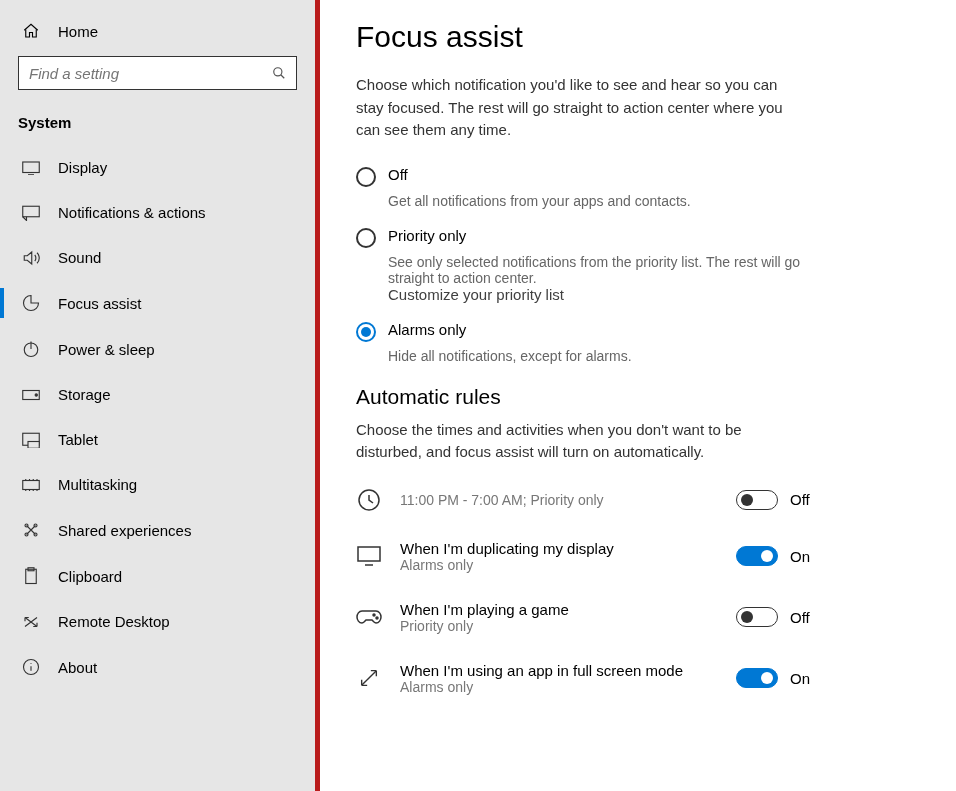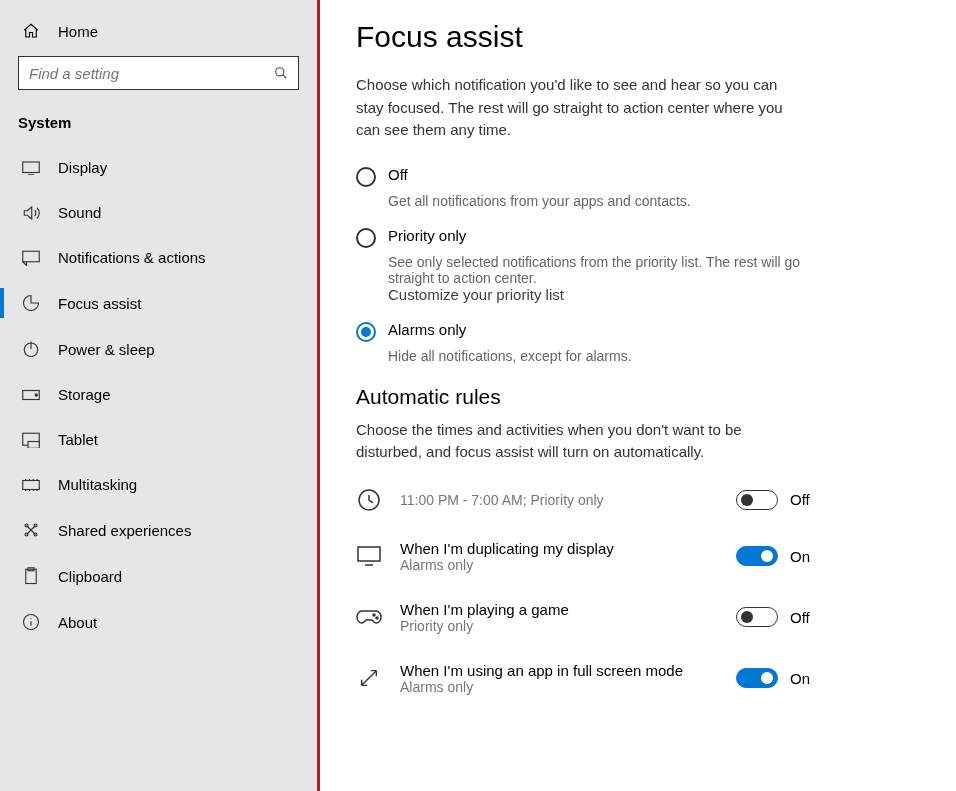--- a/index.html
+++ b/index.html
@@ -9,21 +9,21 @@
   color: #000;
   background: #fff;
   width: 956px;
   height: 791px;
   overflow: hidden;
   display: flex;
 }
 .sidebar {
   width: 320px;
   background: #e6e6e6;
-  border-right: 3px solid #b91c1c;
+  border-right: 5px solid #b91c1c;
   padding-top: 14px;
   flex-shrink: 0;
 }
 .home-row {
   display: flex;
   align-items: center;
   gap: 18px;
   padding: 8px 22px 16px 22px;
   font-size: 15px;
 }
@@ -166,34 +166,34 @@
         <svg width="18" height="14" viewBox="0 0 24 18" fill="none" stroke="currentColor" stroke-width="1.5">
           <rect x="1" y="1" width="22" height="14"></rect>
           <path d="M8 18h8"></path>
         </svg>
       </span>
     <span>Display</span>
   </div>
   <div class="nav-item">
     <span class="icon">
         <svg width="18" height="16" viewBox="0 0 24 20" fill="none" stroke="currentColor" stroke-width="1.5">
+          <rect x="1" y="1" width="22" height="14"></rect>
+          <path d="M1 15l5 5v-5"></path>
+        </svg>
+      </span>
+    <span>Notifications &amp; actions</span>
+  </div>
+  <div class="nav-item">
+    <span class="icon">
+        <svg width="18" height="16" viewBox="0 0 24 20" fill="none" stroke="currentColor" stroke-width="1.5">
           <path d="M3 7v6h4l6 5V2L7 7H3z"></path>
           <path d="M17 6c2 2 2 6 0 8M20 3c4 4 4 10 0 14"></path>
         </svg>
       </span>
     <span>Sound</span>
-  </div>
-  <div class="nav-item">
-    <span class="icon">
-        <svg width="18" height="16" viewBox="0 0 24 20" fill="none" stroke="currentColor" stroke-width="1.5">
-          <rect x="1" y="1" width="22" height="14"></rect>
-          <path d="M1 15l5 5v-5"></path>
-        </svg>
-      </span>
-    <span>Notifications &amp; actions</span>
   </div>
   <div class="nav-item active">
     <span class="icon">
         <svg width="18" height="18" viewBox="0 0 24 24" fill="none" stroke="currentColor" stroke-width="1.5">
           <path d="M12 2a10 10 0 1 0 10 10H12V2z"></path>
         </svg>
       </span>
     <span>Focus assist</span>
   </div>
   <div class="nav-item">
@@ -245,20 +245,29 @@
     <span>Shared experiences</span>
   </div>
   <div class="nav-item">
     <span class="icon">
         <svg width="16" height="18" viewBox="0 0 20 24" fill="none" stroke="currentColor" stroke-width="1.5">
           <rect x="3" y="3" width="14" height="19"></rect>
           <rect x="6" y="1" width="8" height="4"></rect>
         </svg>
       </span>
     <span>Clipboard</span>
+  </div>
+  <div class="nav-item">
+    <span class="icon">
+        <svg width="18" height="16" viewBox="0 0 24 20" fill="none" stroke="currentColor" stroke-width="1.5">
+          <path d="M4 4l16 12M4 16L20 4"></path>
+          <path d="M4 4v5M4 4h5M20 16v-5M20 16h-5"></path>
+        </svg>
+      </span>
+    <span>Remote Desktop</span>
   </div>
   <div class="nav-item">
     <span class="icon">
         <svg width="18" height="18" viewBox="0 0 24 24" fill="none" stroke="currentColor" stroke-width="1.5">
           <circle cx="12" cy="12" r="10"></circle>
           <path d="M12 7v1M12 11v6"></path>
         </svg>
       </span>
     <span>About</span>
   </div>

